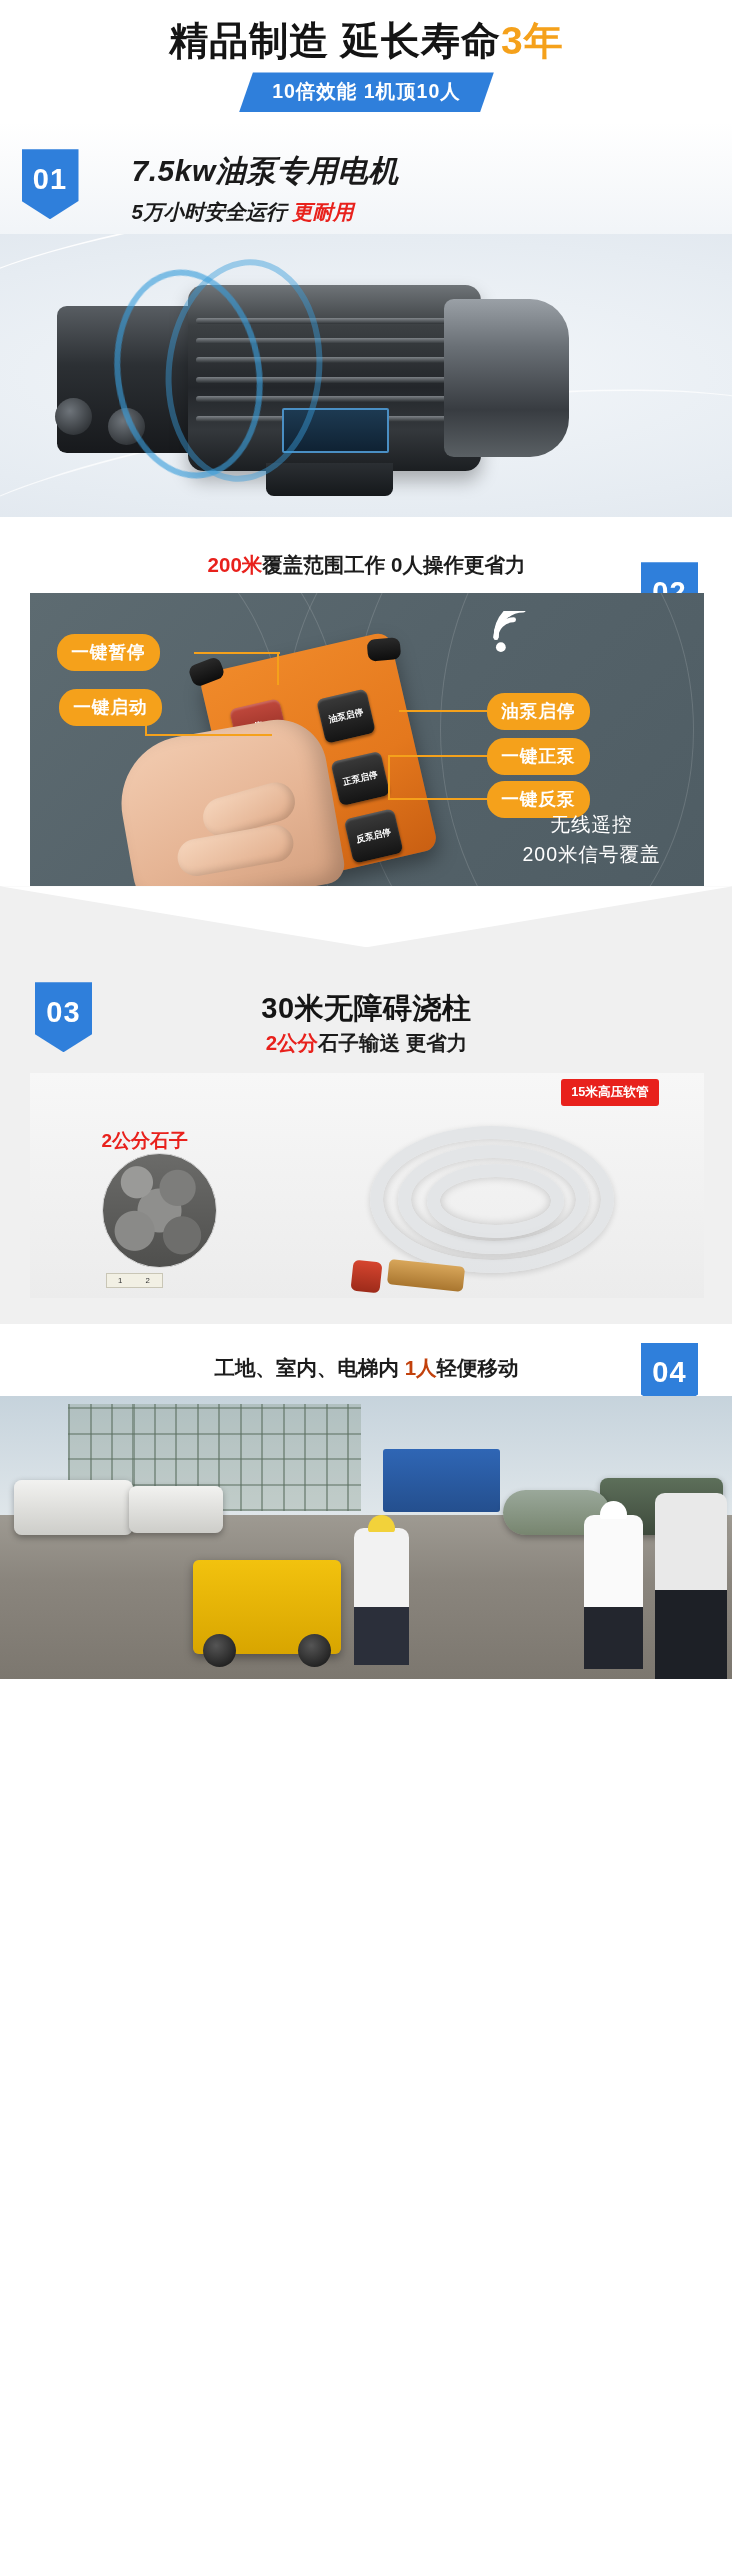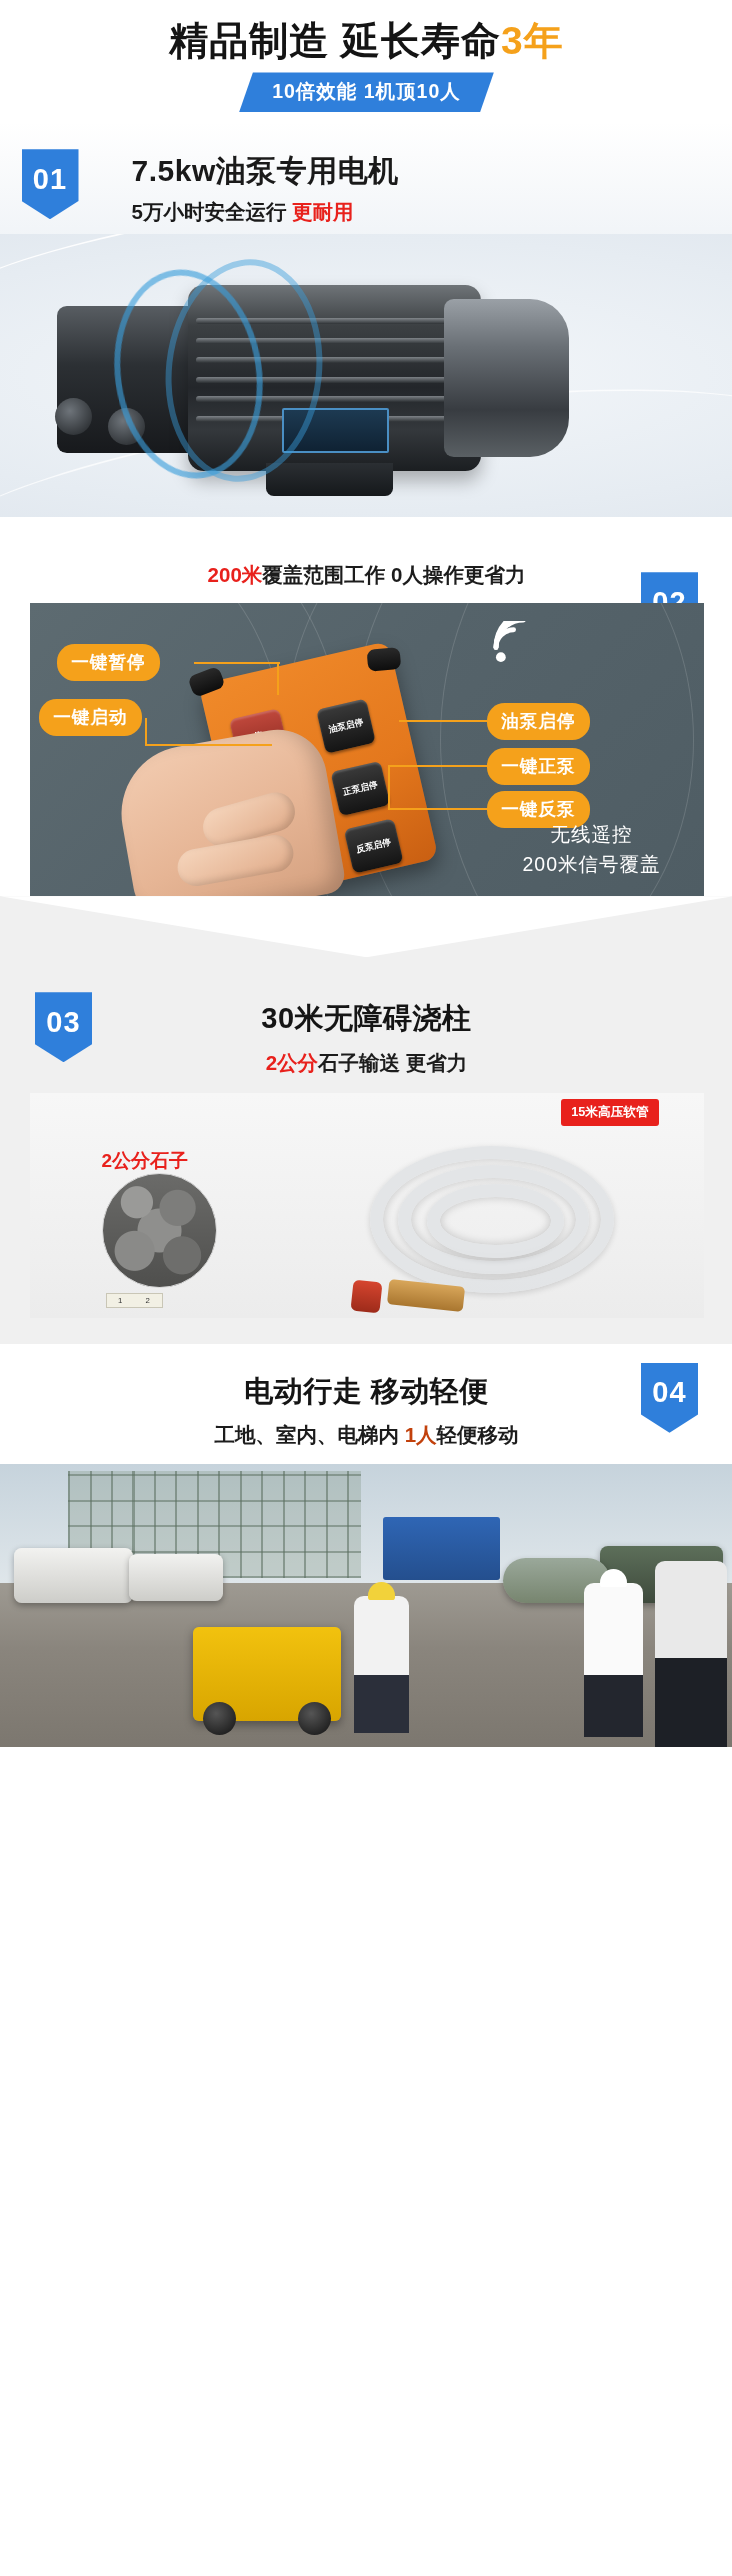--- a/index.html
+++ b/index.html
@@ -28,37 +28,37 @@
 
   
   .section { position: relative; }
   .sec-head { text-align: center; position: relative; }
   .sec-title {
     font-size: 29px; font-weight: bold; color: #151515; line-height: 1.3;
     letter-spacing: 0.5px;
   }
   .sec-sub {
     font-size: 20.5px; font-weight: bold; color: #1c1c1c; line-height: 1.45;
-    margin-top: 10px;
+    margin-top: 0;
   }
   .sec-sub .red { color: #e8211c; }
 
   
   .badge {
     width: 57px; height: 70px; background: #2f7fdb; color: #fff;
     font-size: 29px; font-weight: bold; letter-spacing: 1px;
     display: flex; align-items: flex-start; justify-content: center;
     padding-top: 13.7px;
     clip-path: polygon(0 0, 100% 0, 100% 74%, 50% 100%, 0 74%);
   }
 
   
   .s1 { background: linear-gradient(180deg,#ffffff 0%,#eef2f6 35%,#e3e9ef 100%); padding-top: 5.9px; }
   .s1-top { display: flex; align-items: flex-start; padding: 21.5px 0 3.9px 21.5px; gap: 53px; }
-  .s1-text { padding-top: 2px; }
+  .s1-text { padding-top: 2px; font-style: italic; }
   .s1-title { font-size: 30px; font-weight: bold; letter-spacing: 0.5px; }
   .s1-sub { font-size: 20.5px; font-weight: bold; margin-top: 5.9px; }
   .s1-sub .red { color: #e8211c; }
 
   .motor-stage {
     position: relative; height: 283px; margin: 3.9px 0 0;
     background:
       radial-gradient(120% 80% at 50% 50%, #f4f7fa 0%, #e6ecf2 60%, #dde4ec 100%);
     overflow: hidden;
   }
@@ -358,21 +358,21 @@
       <div class="lead" style="left:164px;top:59px;width:86px;border-top-width:2.9px;"></div>
       <div class="lead" style="left:247px;top:59px;height:33px;border-left-width:2.9px;"></div>
       <div class="lead" style="left:115px;top:141px;width:127px;border-top-width:2.9px;"></div>
       <div class="lead" style="left:115px;top:115px;height:27px;border-left-width:2.9px;"></div>
       <div class="lead" style="left:369px;top:117px;width:88px;border-top-width:2.9px;"></div>
       <div class="lead" style="left:358px;top:162px;width:100px;border-top-width:2.9px;"></div>
       <div class="lead" style="left:358px;top:162px;height:43px;border-left-width:2.9px;"></div>
       <div class="lead" style="left:358px;top:205px;width:100px;border-top-width:2.9px;"></div>
 
       <div class="callout" style="left:27px;top:41px">一键暂停</div>
-      <div class="callout" style="left:9px;top:96px">一键启动</div>
+      <div class="callout" style="left:29px;top:96px">一键启动</div>
       <div class="callout" style="left:457px;top:100px">油泵启停</div>
       <div class="callout" style="left:457px;top:145px">一键正泵</div>
       <div class="callout" style="left:457px;top:188px">一键反泵</div>
 
       <div class="s2-caption">
         <div>无线遥控</div>
         <div>200米信号覆盖</div>
       </div>
     </div>
 
@@ -403,21 +403,20 @@
         <div class="coil" style="left:61px;top:45px;width:191px;height:109px;"></div>
         <div class="coil" style="left:90px;top:64px;width:137px;height:74px;"></div>
         <div class="coupling" style="left:51px;bottom:-5.9px;transform:rotate(6deg)"></div>
         <div class="coupling-red" style="left:15.6px;bottom:-9.8px;transform:rotate(6deg)"></div>
       </div>
     </div>
   </div>
 
   <div class="section s4">
     <div class="s4-head sec-head">
-      <div class="sec-title">电动行走 移动轻便</div>
       <div class="sec-sub s4-sub">
         <span>工地、室内、电梯内 </span><span class="red">1人</span><span>轻便移动</span>
       </div>
       <div class="badge">04</div>
     </div>
 
     <div class="site-photo">
       <div class="sky"></div>
       <div class="scaffold"></div>
       <div class="banner-board"></div>

